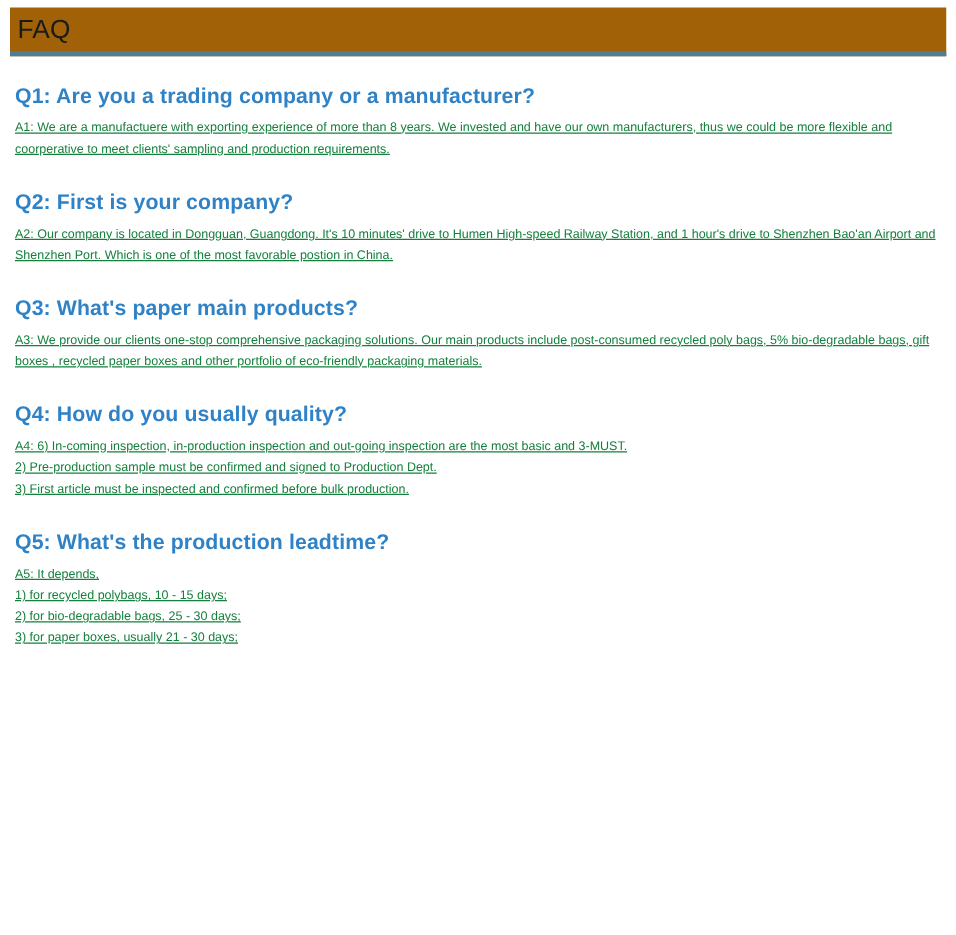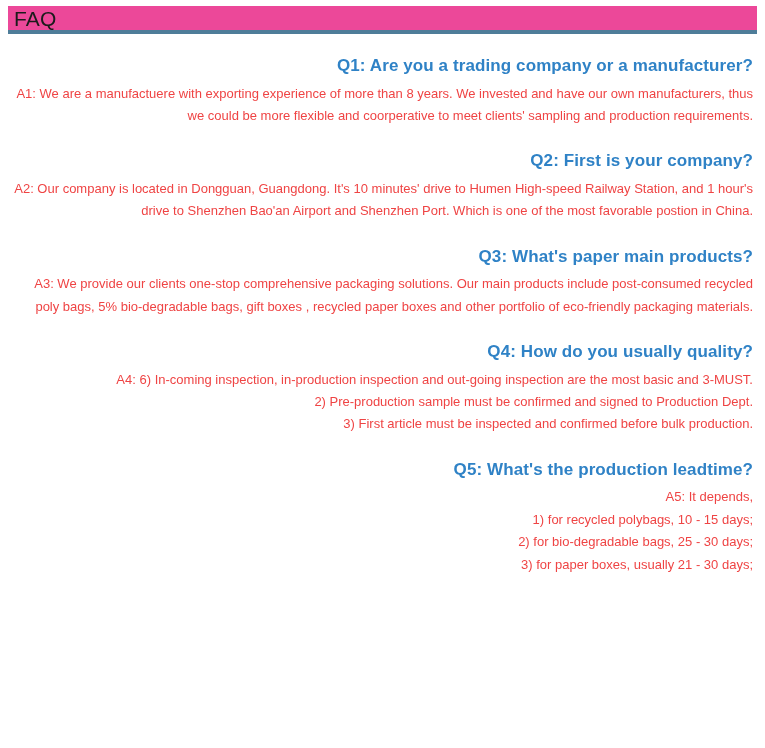--- a/index.html
+++ b/index.html
@@ -15,60 +15,60 @@
   }
   .page {
     width: 765px;
     height: 748px;
     position: relative;
     background: #ffffff;
     box-sizing: border-box;
   }
   .faq-header {
     margin: 6px 8px 0 8px;
-    height: 28px;
-    background: #ec4899;
+    height: 39px;
+    background: #a16207;
     border-bottom: 4px solid #4e7d99;
     display: flex;
     align-items: center;
     box-sizing: border-box;
   }
   .faq-header-title {
     font-size: 21px;
     color: #1b1b1b;
     font-weight: 400;
     padding-left: 6px;
     line-height: 1;
     letter-spacing: 0.2px;
   }
   .faq-body {
     padding: 0 12px;
     box-sizing: border-box;
   }
   .faq-block {
     margin-top: 22px;
-    text-align: right;
   }
   .faq-block:first-child {
     margin-top: 20px;
   }
   .faq-question {
     font-size: 17px;
     font-weight: bold;
     color: #2f82c6;
     line-height: 1.45;
     margin: 0 0 4px 0;
     letter-spacing: 0.1px;
   }
   .faq-answer {
-    font-size: 13px;
-    color: #ef4444;
+    font-size: 10px;
+    color: #15803d;
     line-height: 1.72;
     margin: 0;
     max-width: 741px;
+    text-decoration: underline;
   }
   .faq-answer .line {
     display: block;
   }
 </style>
 </head>
 <body>
 
 <div class="page">
 

